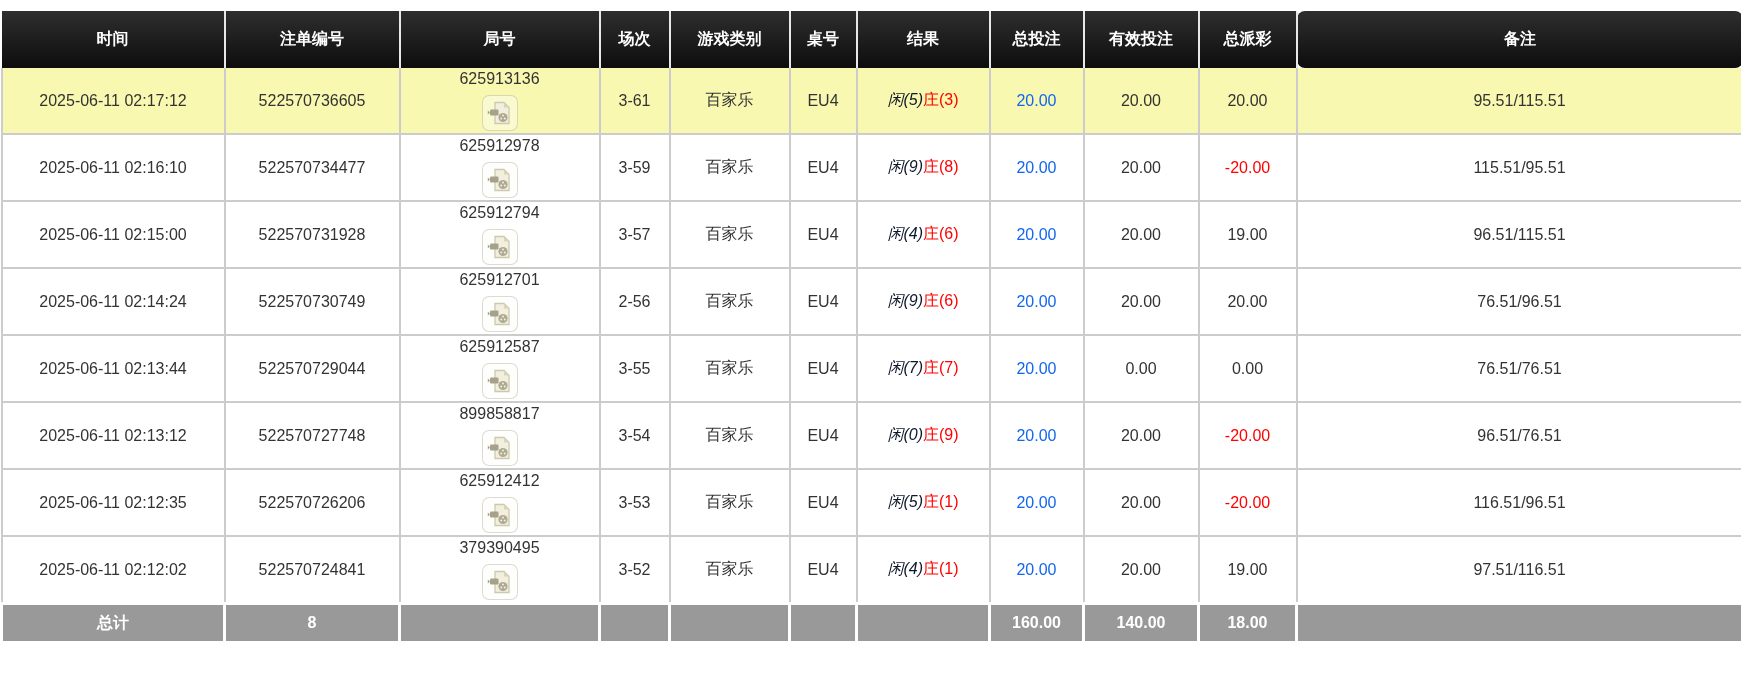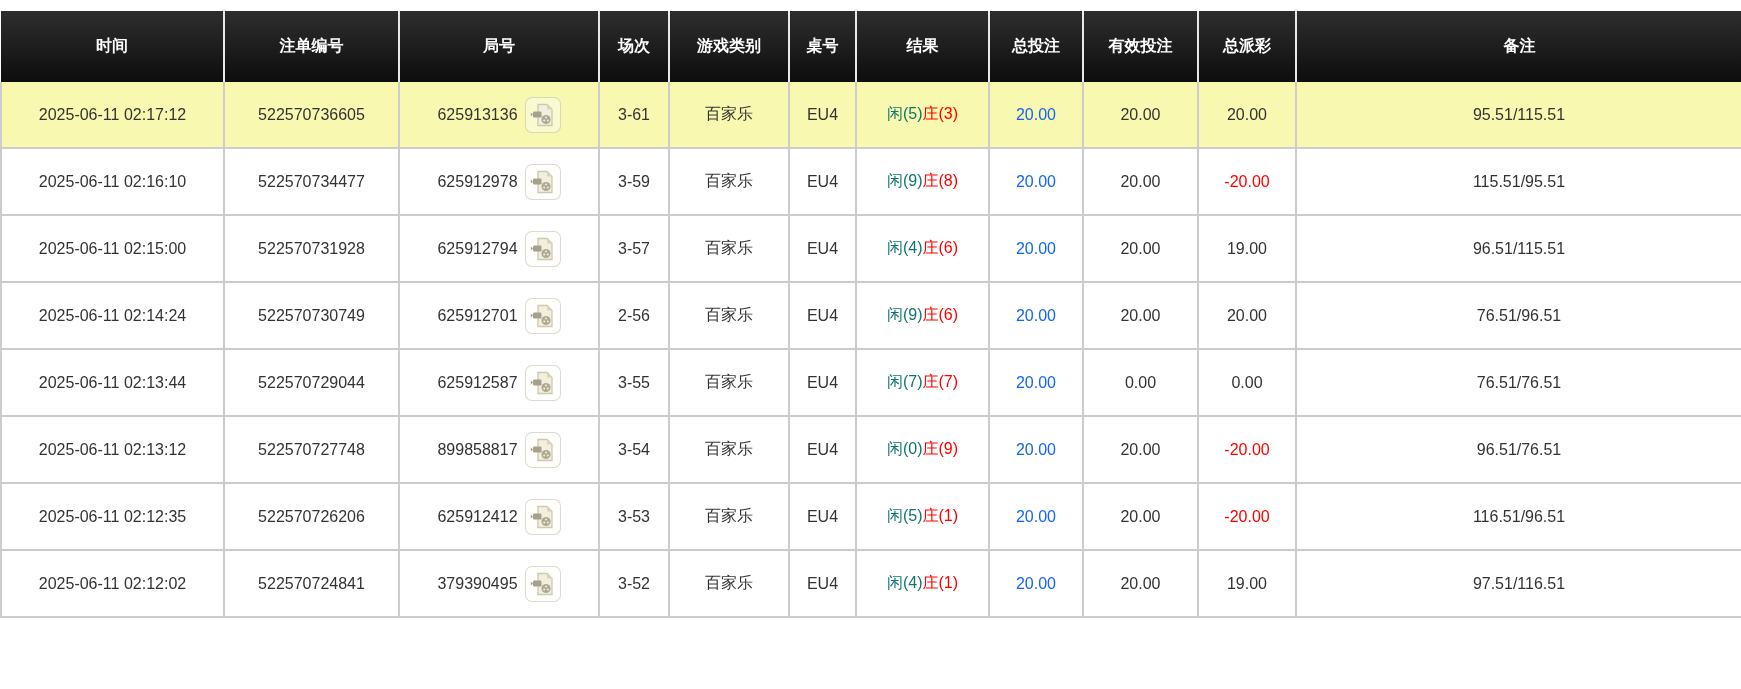--- a/index.html
+++ b/index.html
@@ -10,36 +10,36 @@
   }
   table.records{
     margin-top:11px;
     border-collapse:collapse;
     table-layout:fixed;
     width:1741px;
   }
   thead th{
     background:linear-gradient(#2e2e2e,#0d0d0d);
     color:#fff;font-weight:bold;font-size:16px;
-    height:41px;padding:15px 4px;text-align:center;
+    height:41px;padding:8px 4px;text-align:center;
     border-right:2px solid #e8e8e8;
   }
-  thead th:last-child{border-right:none;}
+  thead th:last-child{border-right:none;border-radius:8px;}
   tbody.rows td{
     border:2px solid #ccc;
     height:65px;text-align:center;font-size:16px;
     padding:0 4px;background:#fff;overflow:hidden;white-space:nowrap;
   }
   tbody.rows tr:first-child td{border-top:none;}
   tbody.rows tr.hl td{background:#f8f8b0;}
   .blue{color:#1266f0;}
   .red{color:#ff0000;margin-top:28px;}
-  .result-player{color:#0f766e;}
+  .result-player{color:#0f172a;font-style:italic;}
   .result-banker{color:#ff0000;}
-  .round-wrap{display:inline-flex;align-items:center;justify-content:center;gap:7px;}
+  .round-wrap{display:inline-flex;align-items:center;justify-content:center;gap:7px;flex-direction:column;}
   .icon-btn{
     width:36px;height:36px;box-sizing:border-box;
     border:1px solid rgba(120,115,80,0.25);
     border-radius:7px;
     background:rgba(252,252,248,0.45);
     display:inline-flex;align-items:center;justify-content:center;
     cursor:pointer;padding:0;
   }
   tbody.summary td{
     background:#999;color:#fff;font-weight:bold;font-size:16px;
@@ -323,14 +323,27 @@
     <td>
       <span class="result-player">闲(4)</span><span class="result-banker">庄(1)</span>
     </td>
     <td class="blue">20.00</td>
     <td>20.00</td>
     <td>19.00</td>
     <td>97.51/116.51</td>
   </tr>
     </tbody>
   <tbody class="summary">
+    <tr>
+      <td>总计</td>
+      <td>8</td>
+      <td></td>
+      <td></td>
+      <td></td>
+      <td></td>
+      <td></td>
+      <td>160.00</td>
+      <td>140.00</td>
+      <td>18.00</td>
+      <td></td>
+    </tr>
   </tbody>
 </table>
 
 </body></html>

